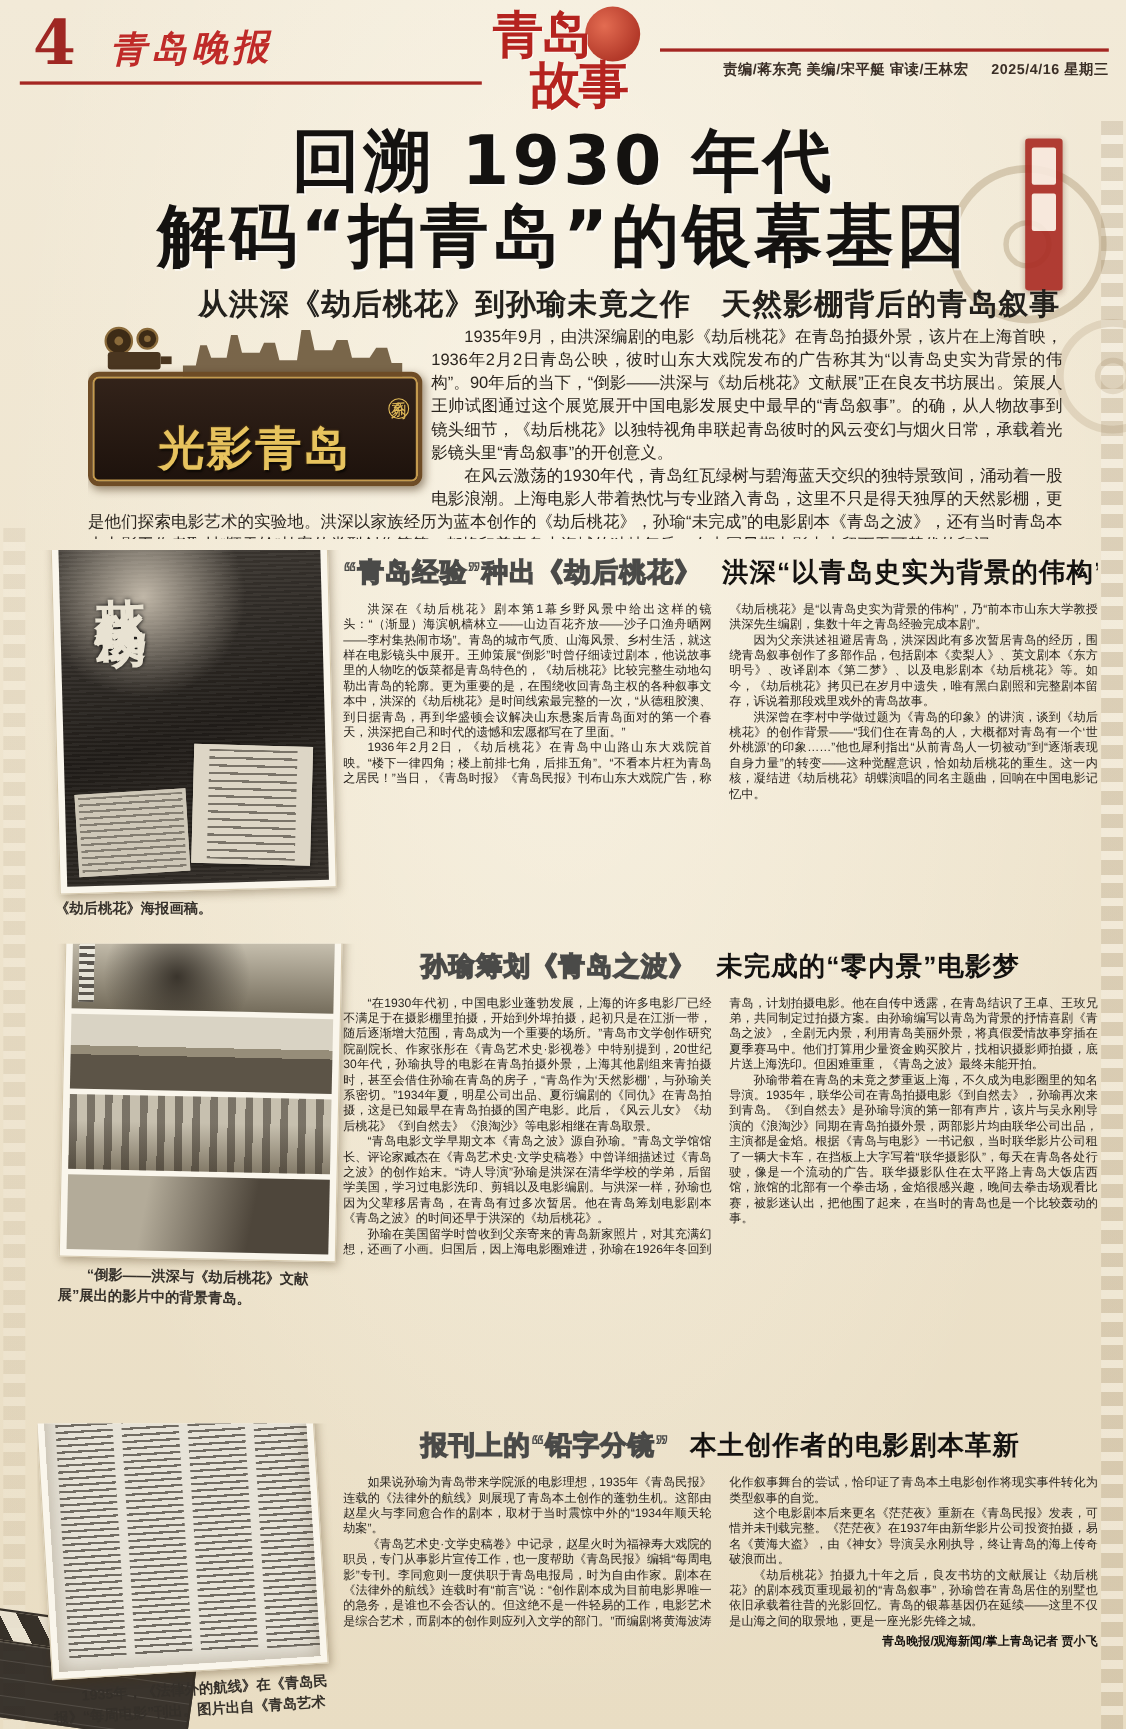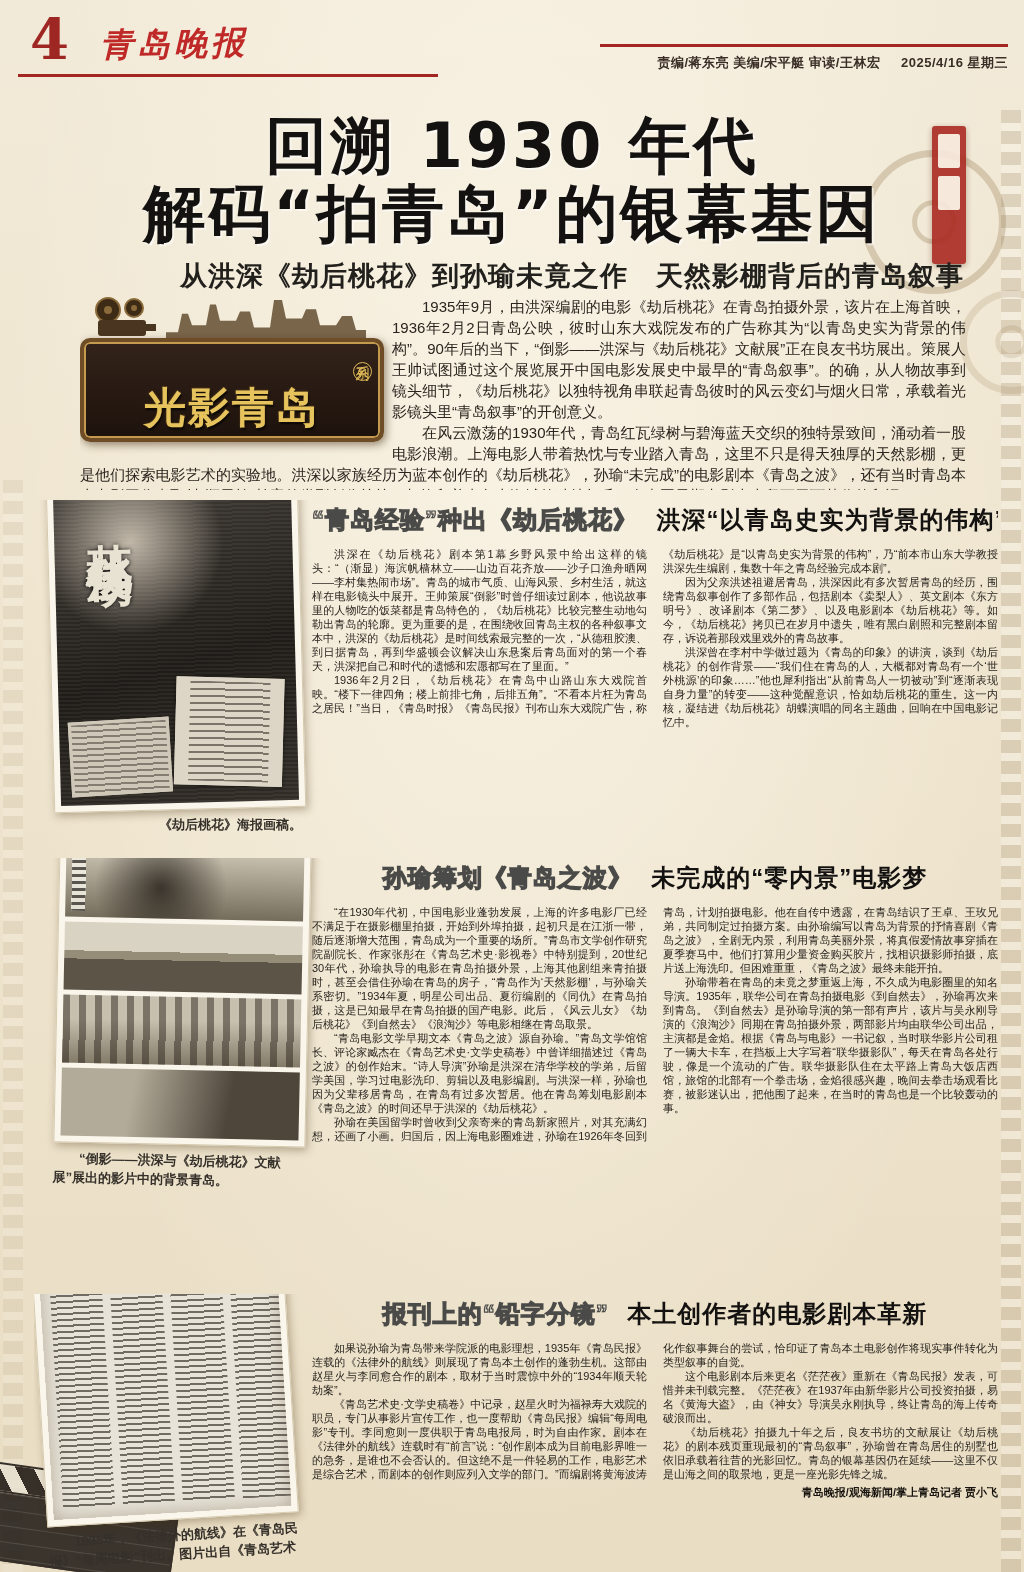--- a/index.html
+++ b/index.html
@@ -108,21 +108,21 @@
     background-image:repeating-linear-gradient(to bottom, rgba(30,25,20,.7) 0 3px, transparent 3px 7px);background-clip:content-box;padding:2px;}
   .clip-img{position:relative;height:282px;background:#e7e3d8;overflow:hidden;
     box-shadow:inset 0 0 18px rgba(90,70,40,.35);}
   .clip-col{position:absolute;top:10px;bottom:10px;width:52px;
     background:repeating-linear-gradient(to bottom, rgba(50,44,36,.65) 0 2px, transparent 2px 6px);}
   .clip-col.c1{left:10px;}
   .clip-col.c2{left:70px;top:40px;}
   .clip-col.c3{left:130px;}
   .clip-col.c4{left:190px;top:60px;}
   .figcap{margin-top:7px;font-size:13px;font-weight:bold;line-height:1.45;color:#35302a;}
-  .figcap.center{text-align:right;font-family:Liberation Mono, monospace;}
+  .figcap.center{text-align:left;}
   .figcap.pad{text-indent:2em;}
 </style>
 </head>
 <body>
 
 <div class="page">
 
   <div class="film-edge right"></div>
   <div class="film-edge left"></div>
   <div class="reel-deco" style="right:18px;top:150px;width:130px;height:130px;">
@@ -138,20 +138,25 @@
   <div class="clapper">
     <div class="top"></div>
     <div class="body"></div>
   </div>
 
   <div class="header">
     <div class="page-num">4</div>
     <div class="masthead">青岛晚报</div>
     <div class="rule left-rule"></div>
     <div class="rule right-rule"></div>
+    <div class="logo">
+      <div class="seal"></div>
+      <div class="l1">青岛</div>
+      <div class="l2">故事</div>
+    </div>
     <div class="credits">
       <b>责编/蒋东亮 美编/宋平艇 审读/王林宏</b>
       &nbsp;&nbsp;&nbsp;
       <b>2025/4/16 星期三</b>
     </div>
   </div>
 
   <div class="headline">
     <div class="h1">回溯 1930 年代</div>
     <div class="h1">解码“拍青岛”的银幕基因</div>

